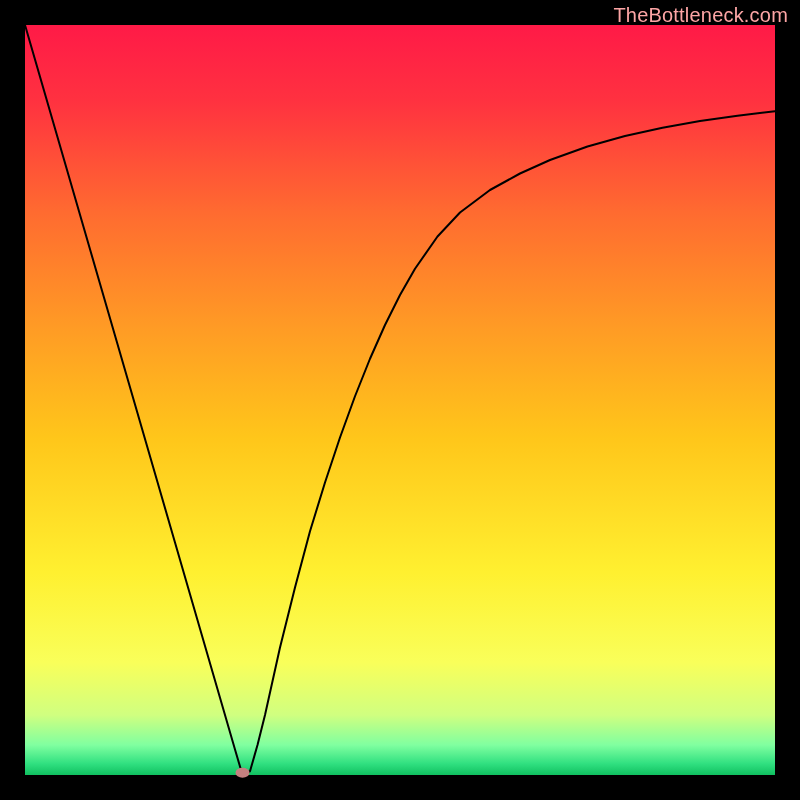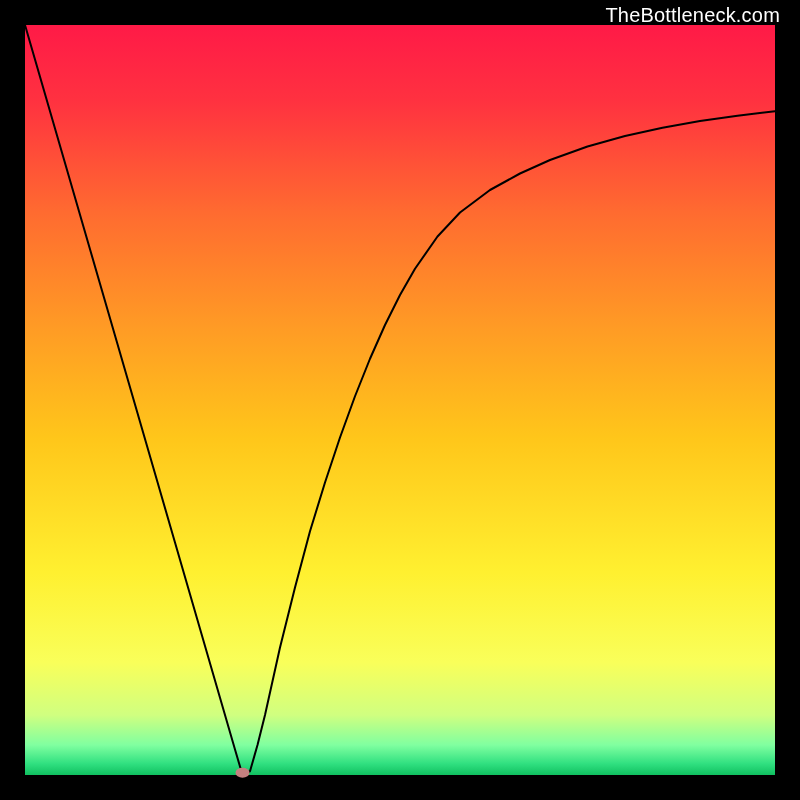--- a/index.html
+++ b/index.html
@@ -12,22 +12,22 @@
     font-family: Arial, Helvetica, sans-serif;
   }
   .container {
     width: 800px;
     height: 800px;
     position: relative;
   }
   .watermark {
     position: absolute;
     top: 4px;
-    right: 20px;
-    color: #ffffff;
+    right: 12px;
+    color: #fca5a5;
     font-size: 20px;
     font-weight: 400;
     z-index: 10;
     letter-spacing: 0.2px;
   }
   svg {
     display: block;
   }
 </style>
 </head>

